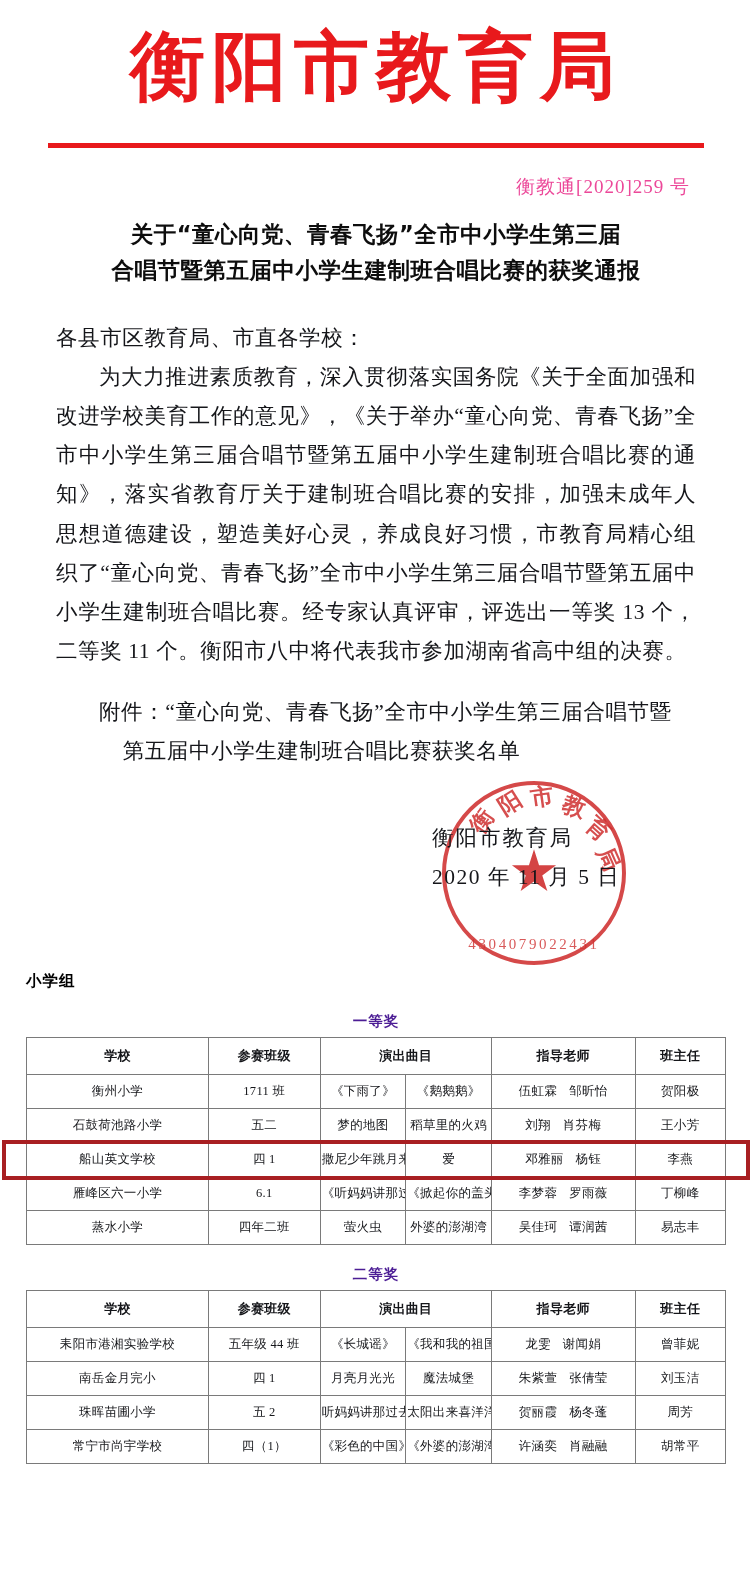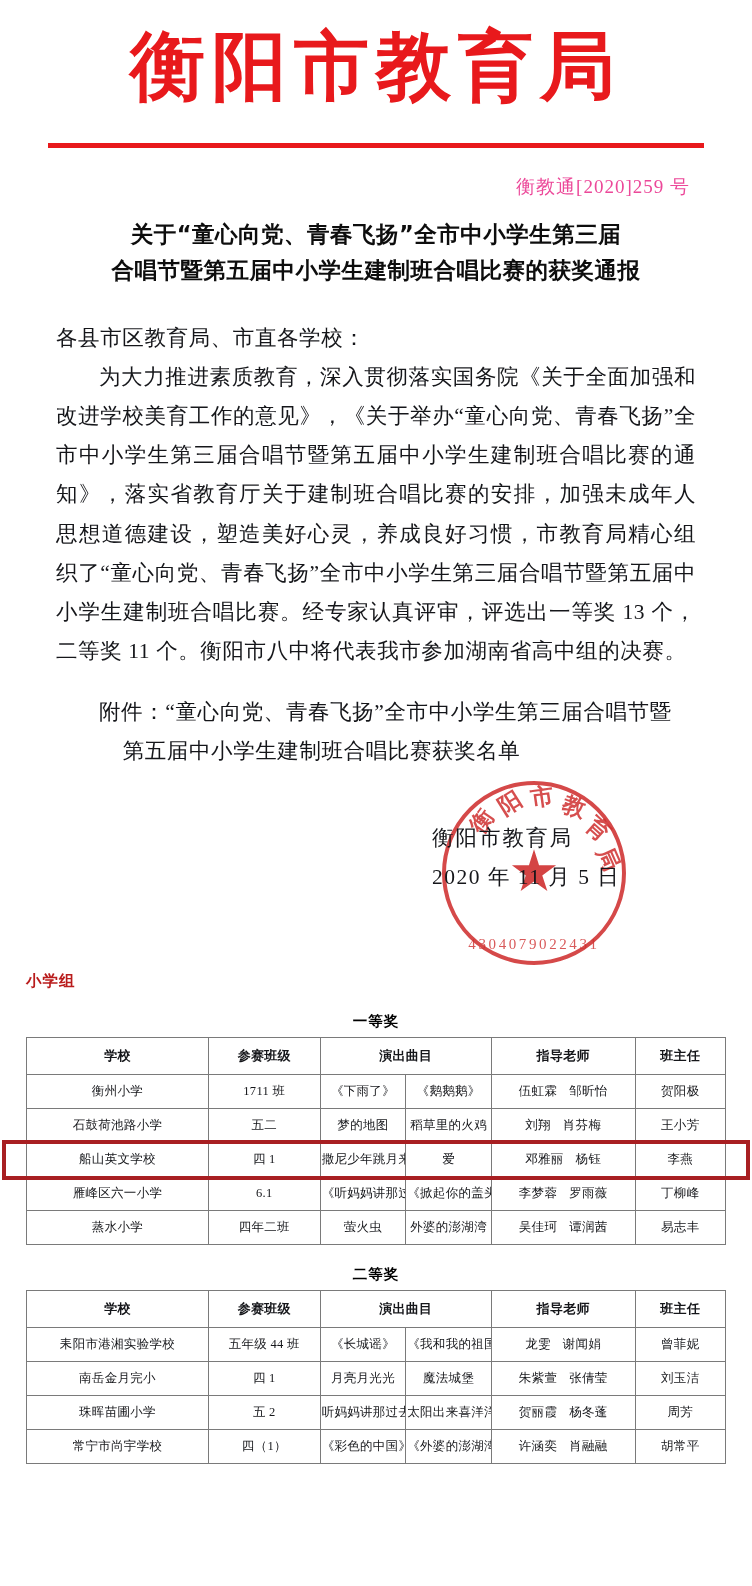--- a/index.html
+++ b/index.html
@@ -147,30 +147,30 @@
   }
   .sign-text .date { letter-spacing: 1.5px; }
 
   
   .group-label {
     margin: 6px 0 0 26px;
     font-family: "DejaVu Sans", "Liberation Sans", sans-serif;
     font-weight: bold;
     font-size: 15.5px;
     letter-spacing: 1px;
-    color: #b91c1c;
+    color: #000000;
   }
   .award-label {
     text-align: center;
     font-family: "DejaVu Sans", "Liberation Sans", sans-serif;
     font-weight: bold;
     font-size: 14.5px;
     letter-spacing: 1px;
     margin: 20px 0 6px 0;
-    color: #000000;
+    color: #4c1d95;
   }
   table.award {
     border-collapse: collapse;
     width: 700px;
     margin: 0 auto;
     table-layout: fixed;
     font-size: 12.5px;
     border-radius: 12px;
   }
   table.award th, table.award td {

